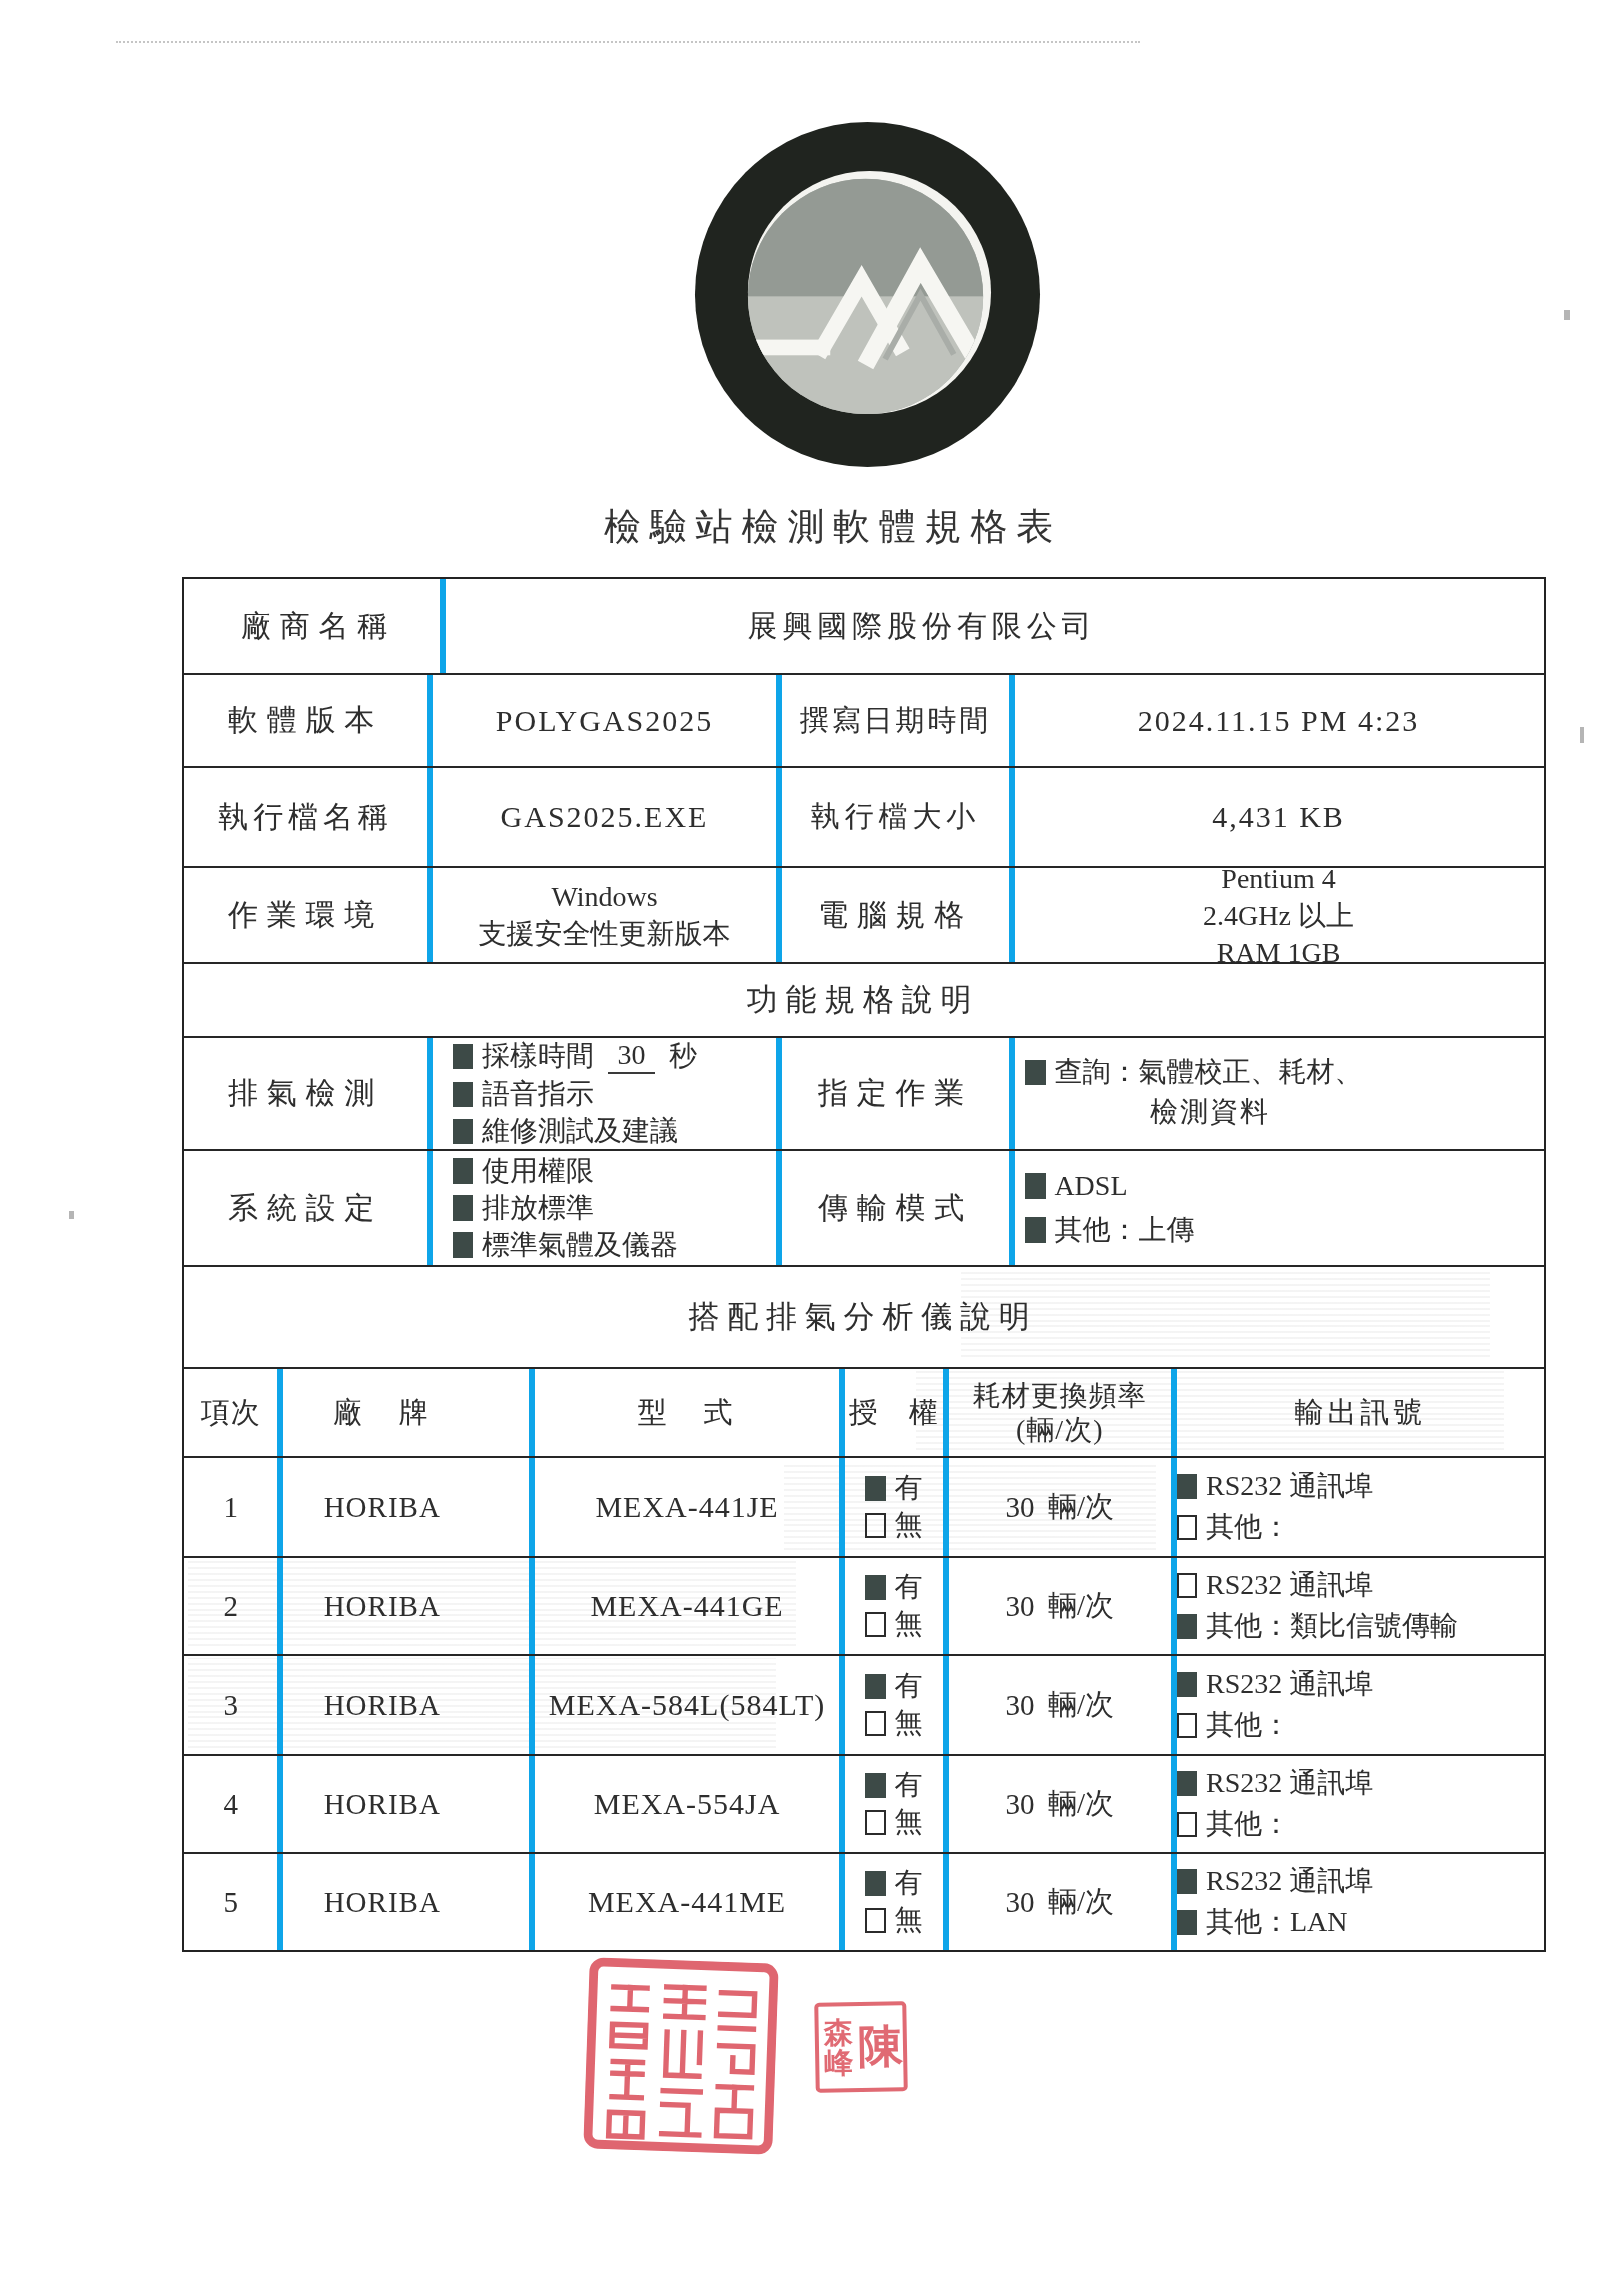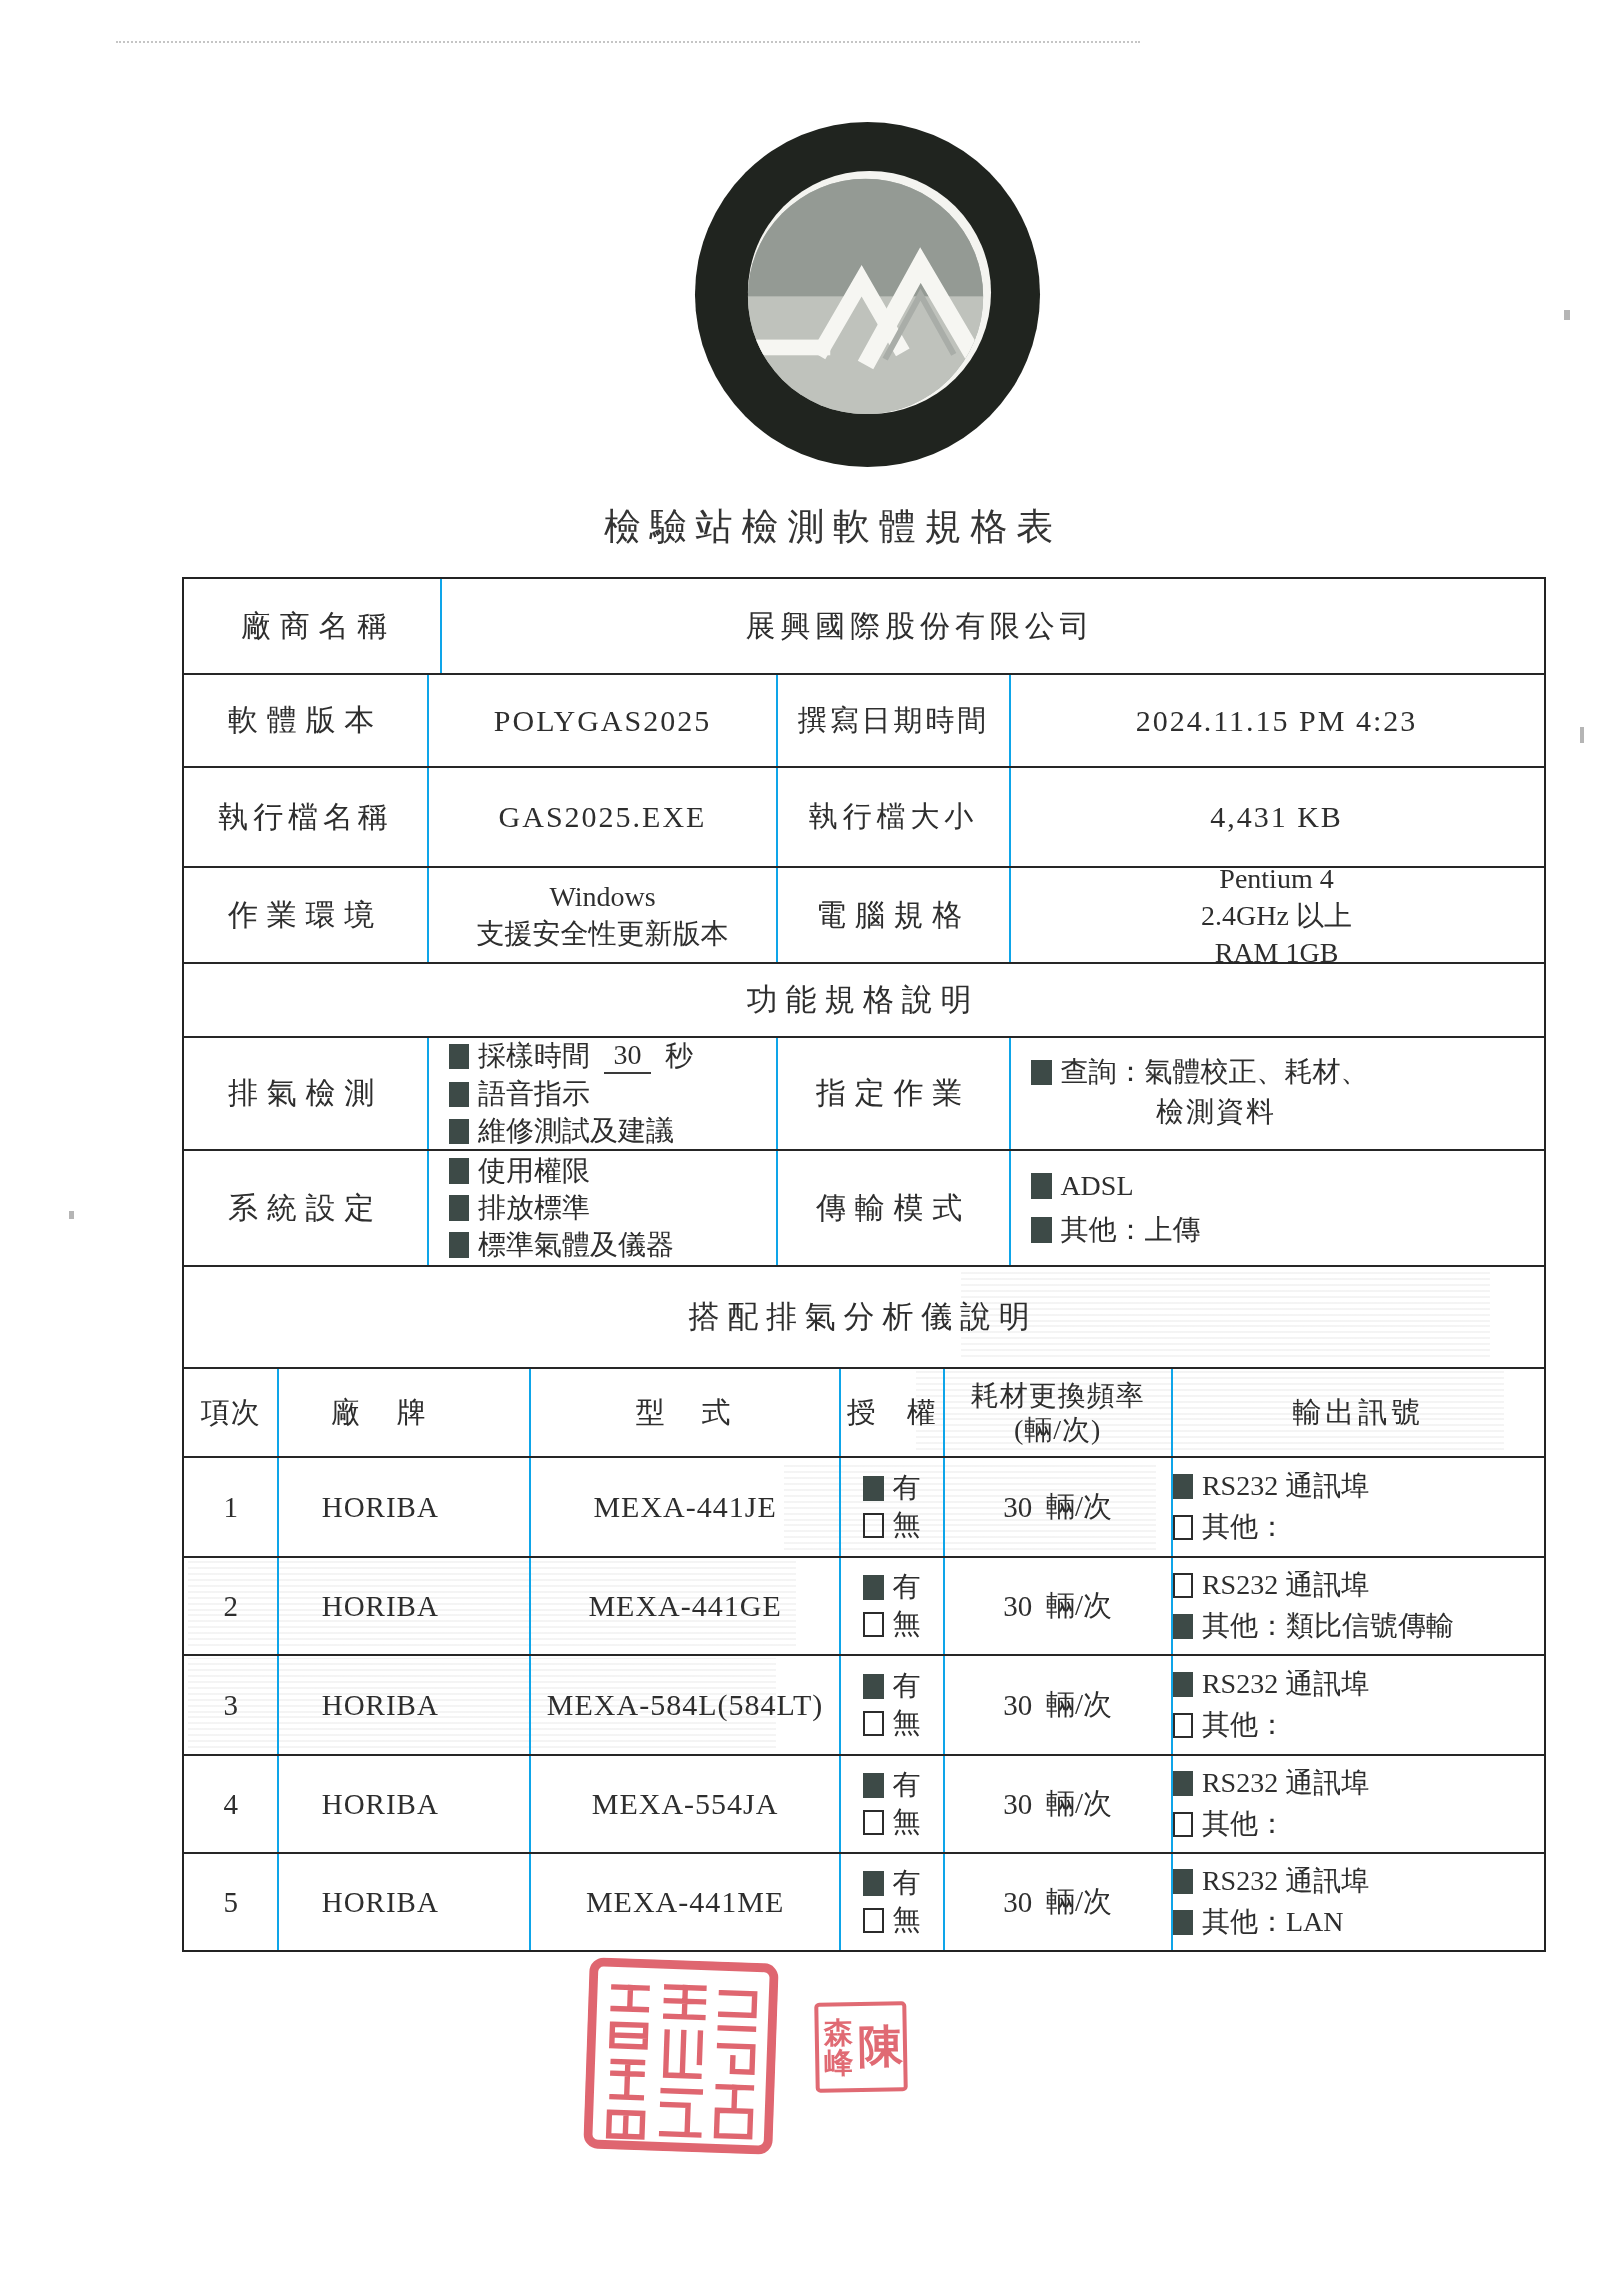--- a/index.html
+++ b/index.html
@@ -18,38 +18,38 @@
   
   .logo { position:absolute; left:693px; top:116px; width:349px; height:358px; }
   
   .title { position:absolute; left:0; top:502px; width:1666px; text-align:center;
     font-size:37px; letter-spacing:8.8px; color:#343434; }
   
   .spec-table { position:absolute; left:182px; top:577px; width:1364px;
     border:2.9px solid #232323; background:transparent; }
   .row { display:flex; width:100%; border-top:2.9px solid #262626; }
   .row:first-child { border-top:none;margin-left:13px; }
-  .cell { border-left:2px solid #0ea5e9; display:flex; align-items:center;
+  .cell { border-left:6px solid #0ea5e9; display:flex; align-items:center;
     justify-content:center; overflow:hidden; }
   .cell:first-child { border-left:none; }
   .c1 { width:243px; } .c2 { width:349px; } .c3 { width:233px; } .c4 { width:533px; }
   .full { width:1358px; }
   .lbl { font-size:30px; letter-spacing:8.8px; text-align:center; }
   .lbl-s { font-size:29px; letter-spacing:2.9px; text-align:center; }
   .val { font-size:30px; letter-spacing:2px; text-align:center; }
   .stackc { display:flex; flex-direction:column; align-items:center;
     justify-content:center; gap:2px; font-size:28px; line-height:1.25; }
   .sec-title { font-size:31px; letter-spacing:7.8px; }
   .feat-list { width:100%; padding-left:19.6px; display:flex; flex-direction:column;
     justify-content:center; gap:4.9px; }
   .cb-line { display:flex; align-items:center; gap:8.8px; font-size:28px; line-height:1.15; }
   .cb { width:20.6px; height:25.5px; border:2.9px solid #2b2b2b; background:transparent; flex:none; }
   .cb.filled { background:#3d4a47; border-color:#3d4a47; }
   .u-val { border-bottom:2px solid #3a3a3a; padding:0 9.8px; margin:0 4.9px; }
-  .job-stack { width:100%; padding-left:20px; display:flex; flex-direction:column;
+  .job-stack { width:100%; padding-left:10px; display:flex; flex-direction:column;
     justify-content:center; gap:3.9px; font-size:28px; }
   .job-line2 { padding-left:125px; letter-spacing:2px; }
   
   .a-no { width:98px; } .a-brand { width:214px; } .a-model { width:325px;margin-left:48px; }
   .a-auth { width:109px; } .a-freq { width:239px; } .a-sig { width:392px; }
   .a-head { font-size:29px; letter-spacing:3.9px; text-align:center; }
   .a-head-freq { display:flex; flex-direction:column; align-items:center;
     font-size:28px; line-height:1.2; letter-spacing:1px; }
   .a-num { font-size:29px; } .a-brandv { font-size:29px; letter-spacing:1px; }
   .a-modelv { font-size:30px; letter-spacing:1px; }

